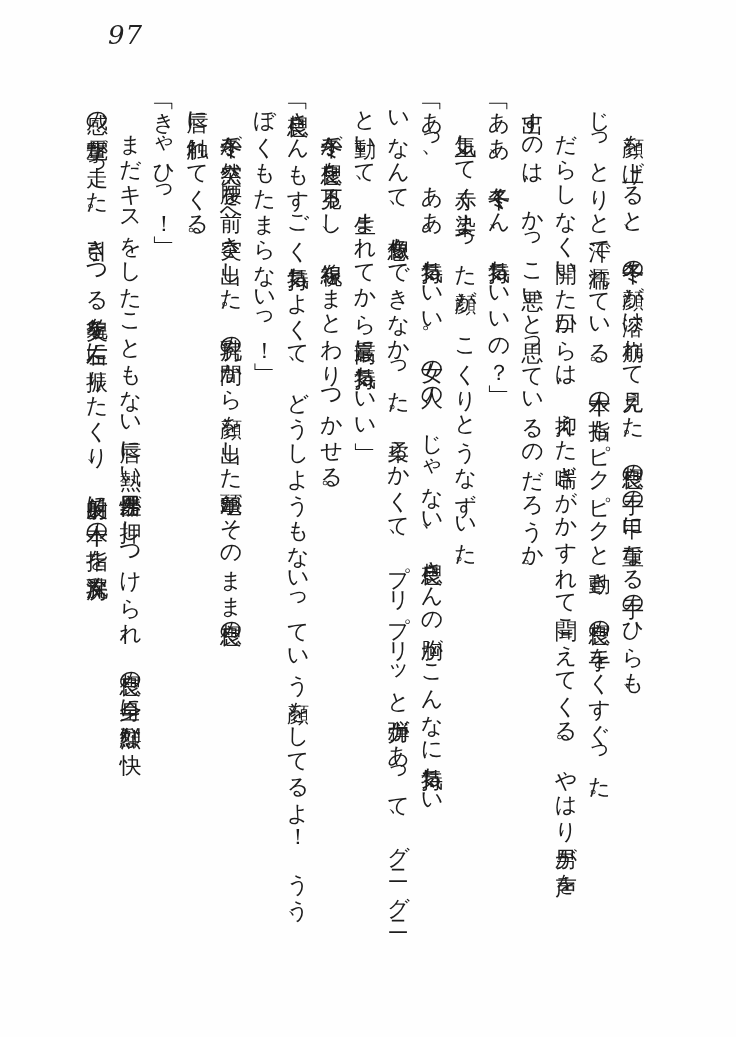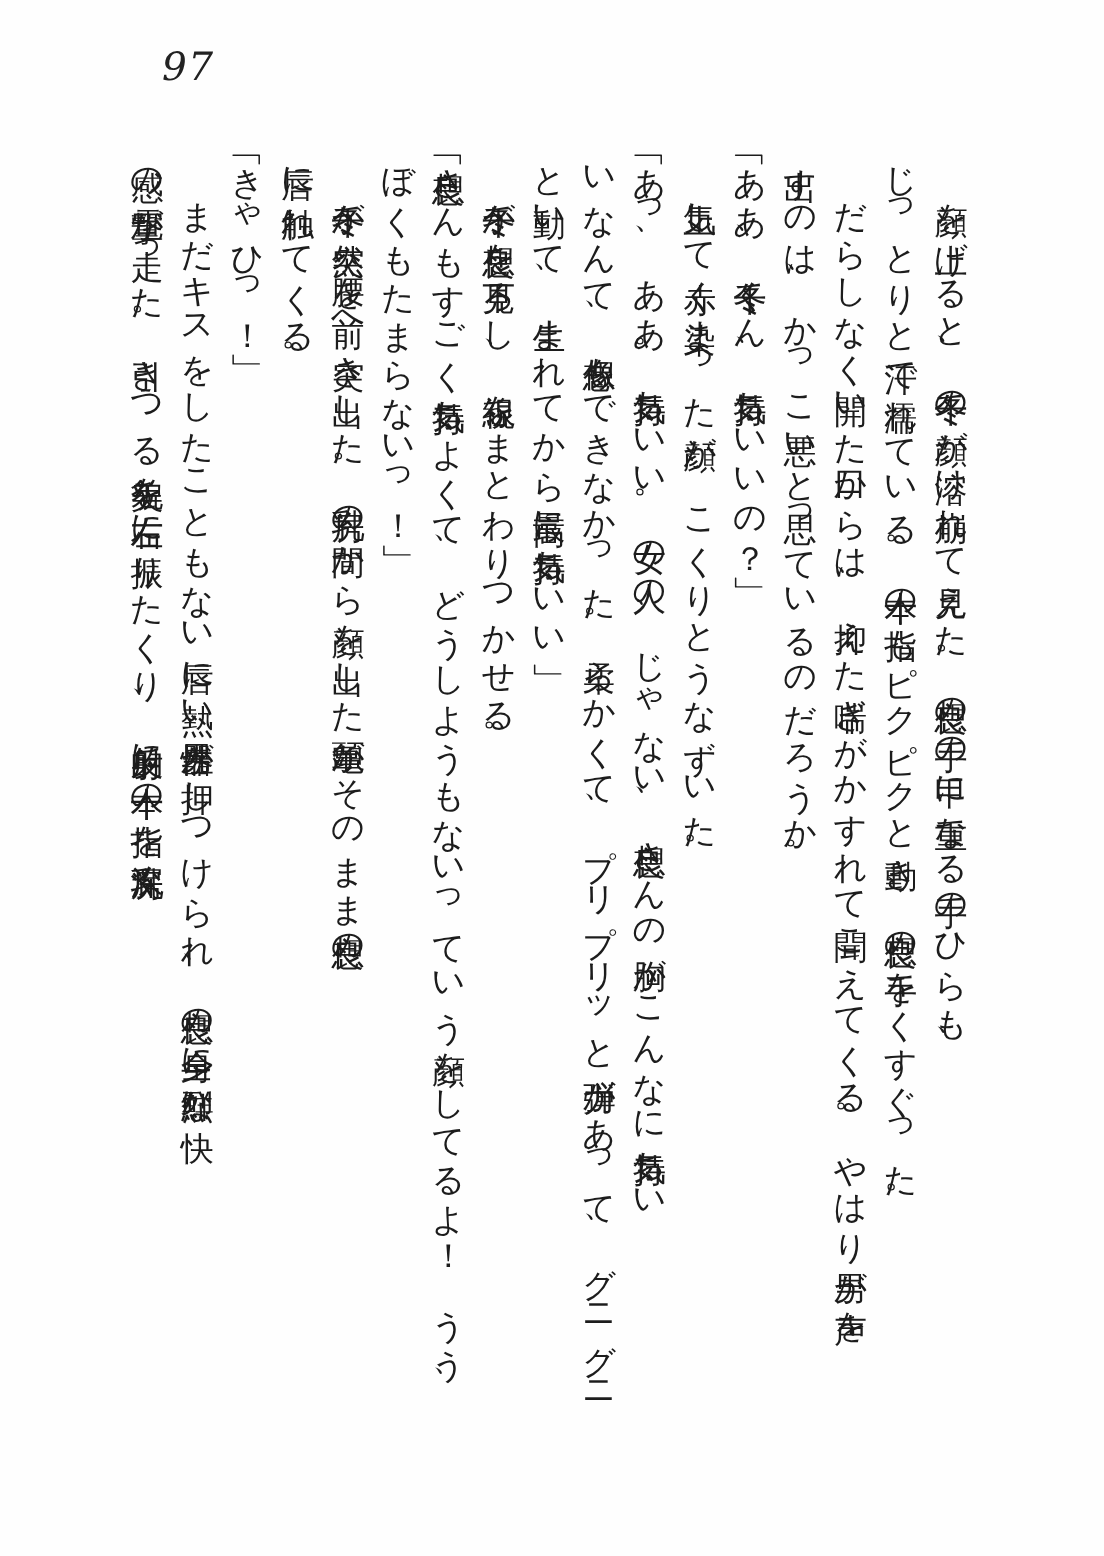--- a/index.html
+++ b/index.html
@@ -11,21 +11,21 @@
     position: relative;
     width: 736px;
     height: 1037px;
     background: #fefefe;
     overflow: hidden;
     font-family: "DejaVu Serif", "Liberation Serif", serif;
     color: #1c1c1c;
   }
   .page-number {
     position: absolute;
-    top: 30px;
+    top: 20px;
     left: 108px;
     font-size: 26px;
     font-style: italic;
     letter-spacing: 1px;
     color: #222;
   }
   .text-block {
     position: absolute;
     top: 96px;
     right: 86px;

